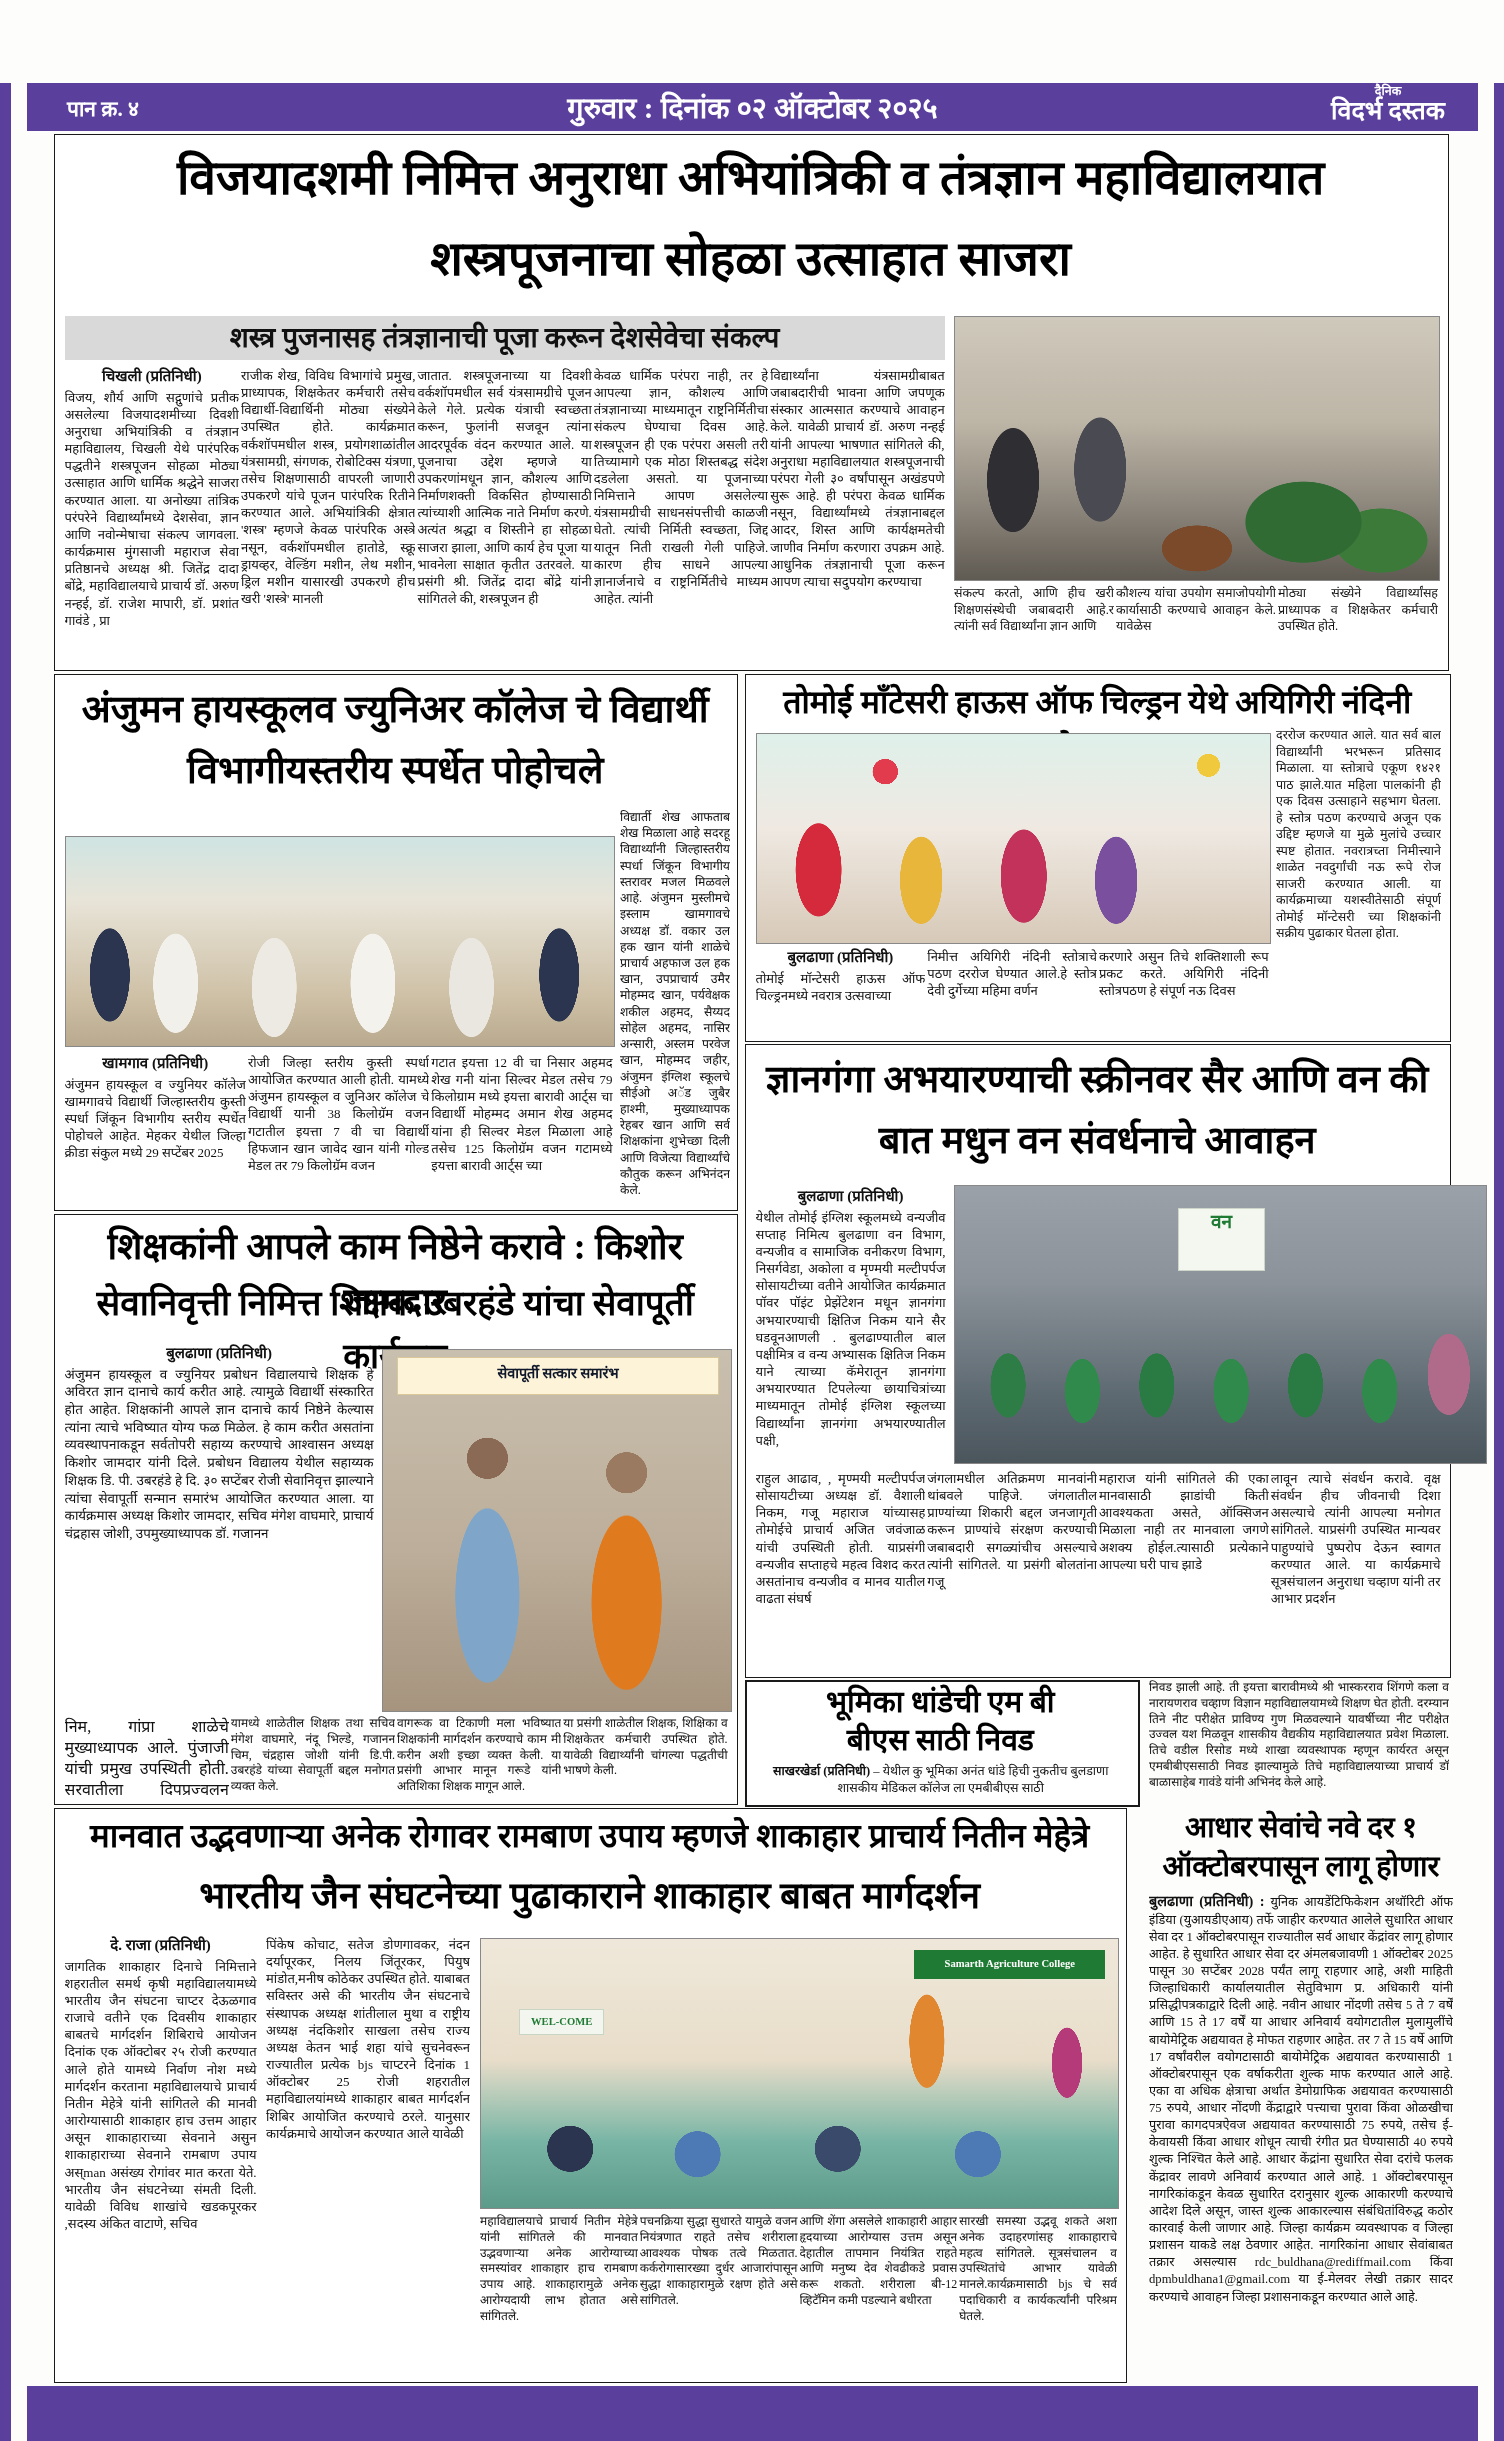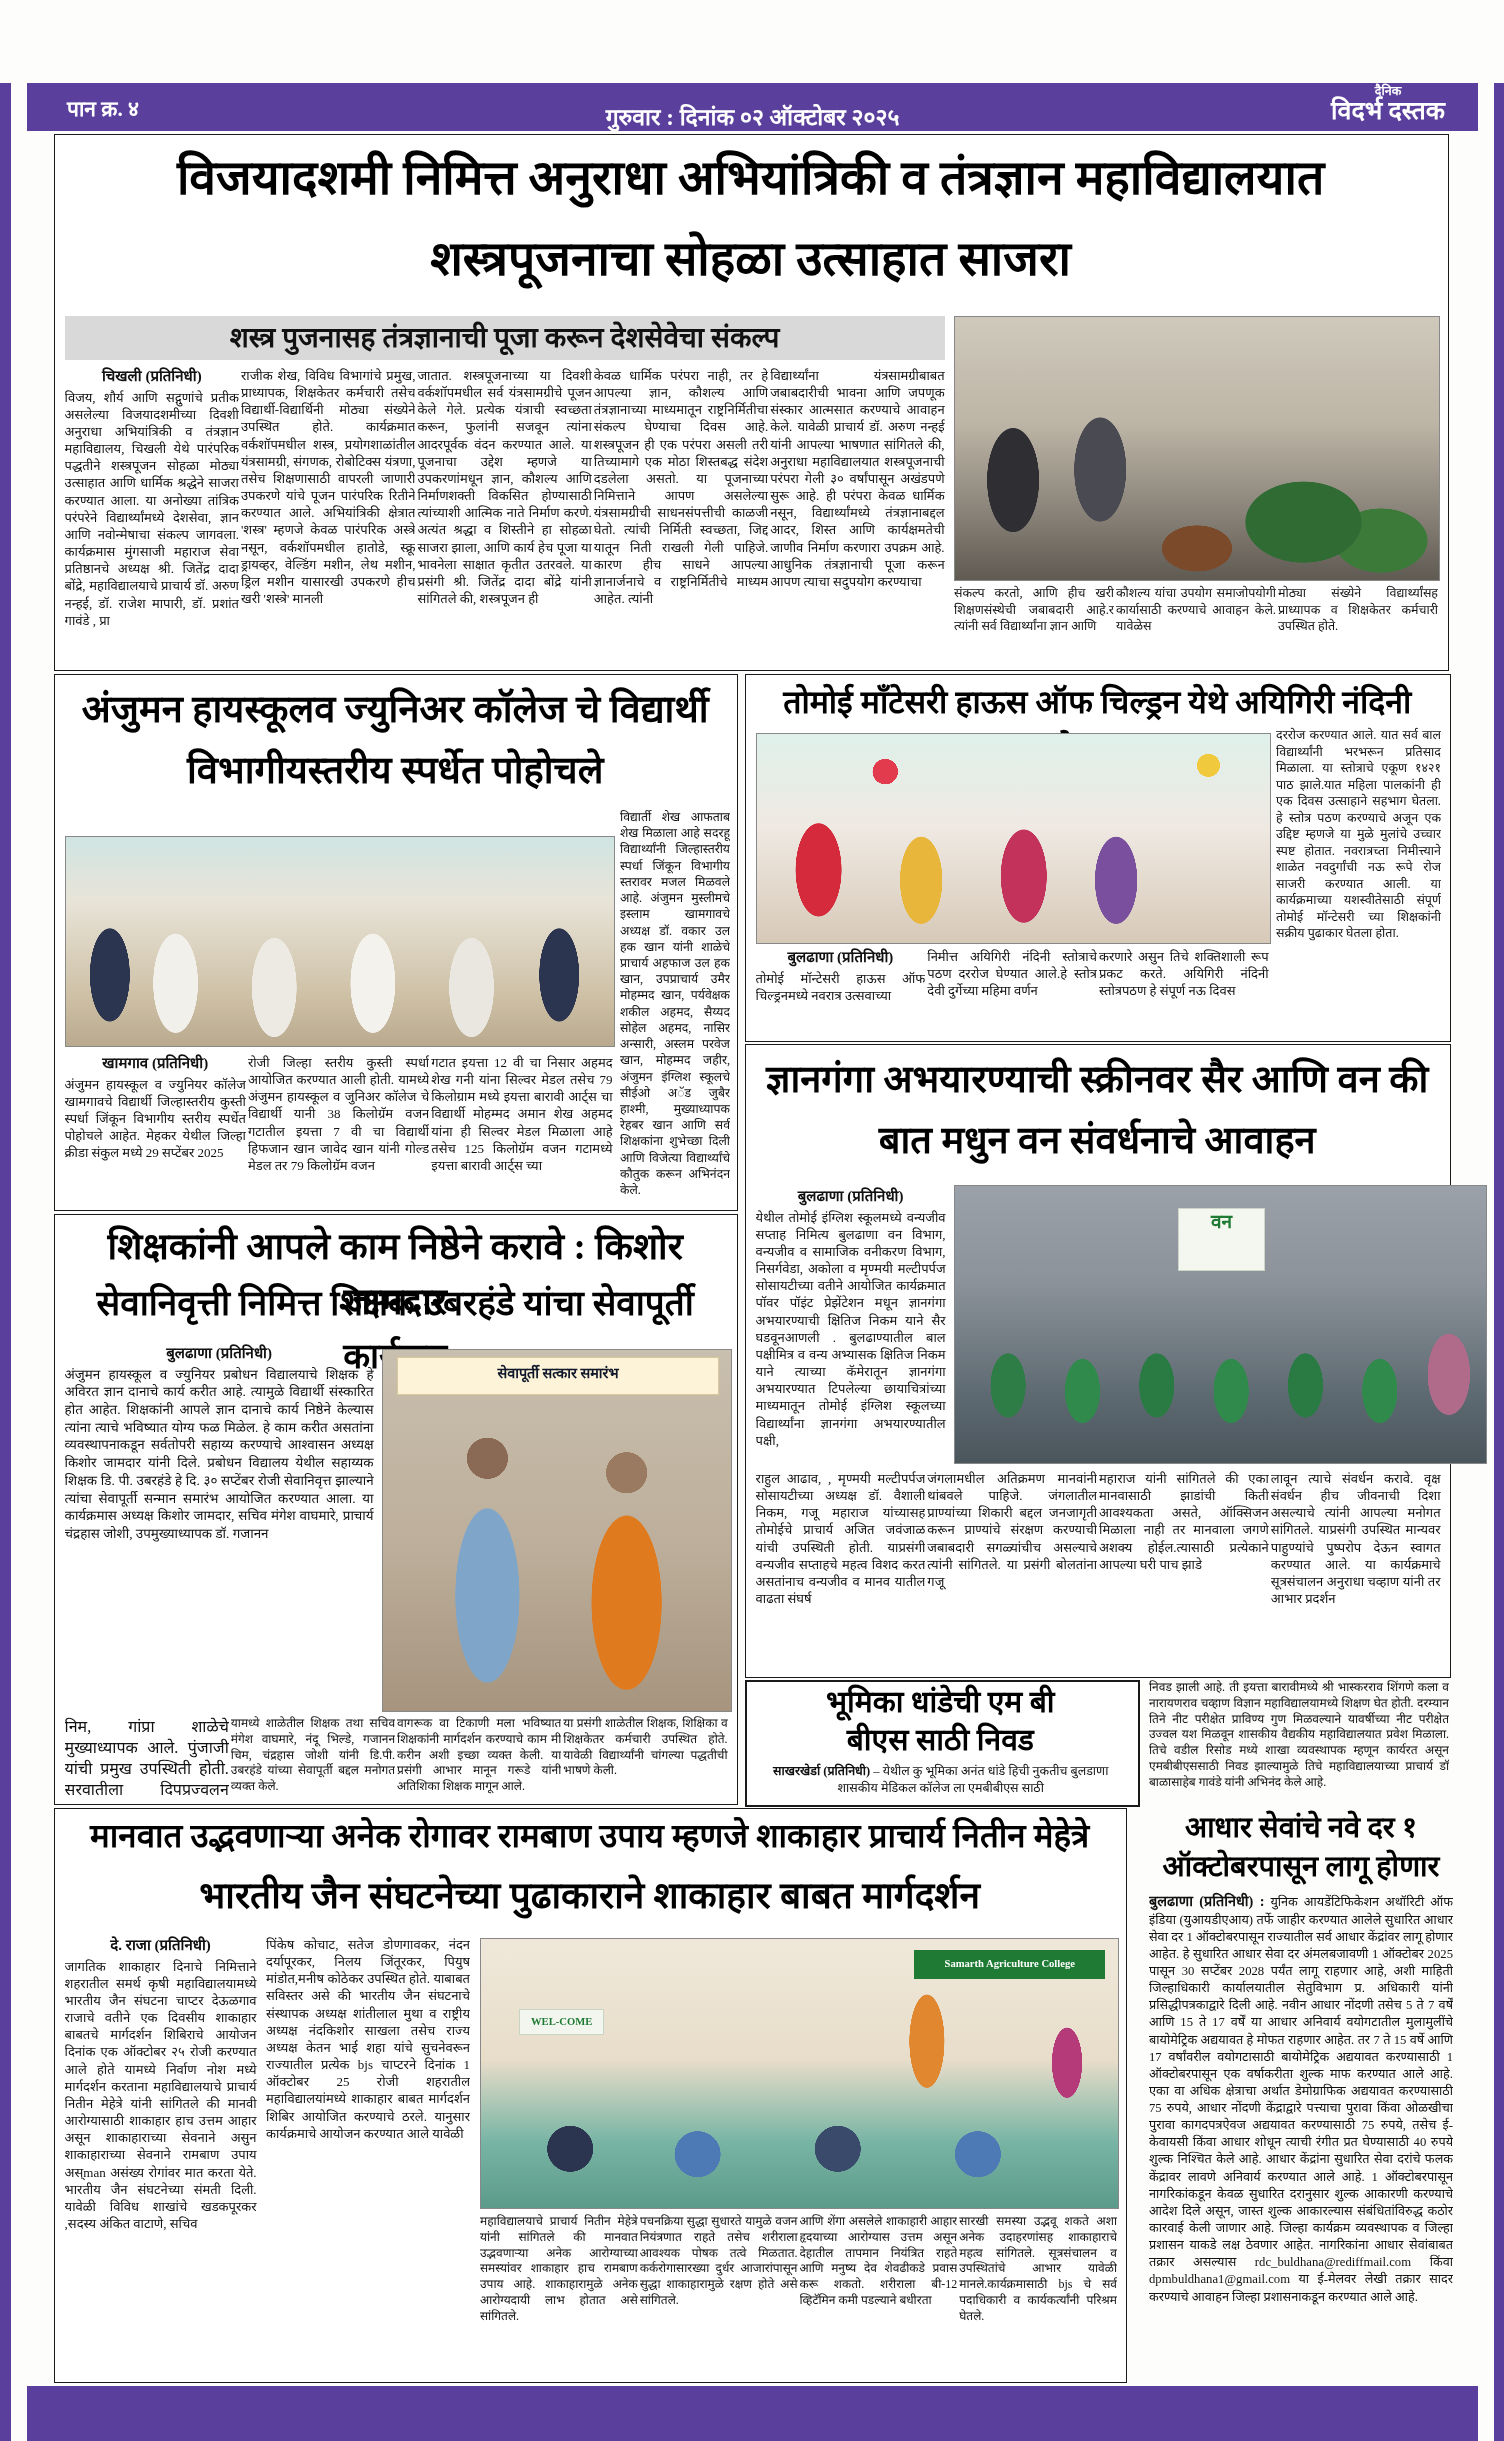--- a/index.html
+++ b/index.html
@@ -1,21 +1,21 @@
 <!DOCTYPE html>
 <html><head>
 <meta charset="utf-8">
 <style>
   html,body{margin:0;padding:0;background:#e8e6e2;}
   .page{position:relative;width:1504px;height:2441px;background:#fdfdfb;margin:0 auto;
         font-family:"Liberation Serif","DejaVu Serif",serif;color:#111;overflow:hidden;}
   .pbar{position:absolute;background:#5b3f9d;}
   .header-bar{left:27px;top:83px;width:1451px;height:48px;color:#fff;}
   .page-no{position:absolute;left:40px;top:10.6px;font-size:21px;font-weight:bold;}
-  .date-line{position:absolute;left:0;right:0;top:17px;text-align:center;font-size:23px;font-weight:bold;}
+  .date-line{position:absolute;left:0;right:0;top:4px;text-align:center;font-size:29px;font-weight:bold;}
   .masthead{position:absolute;right:33px;top:1.9px;text-align:center;line-height:1.05;}
   .masthead .mt-top{font-size:12.5px;font-weight:bold;display:block;}
   .masthead .mt-main{font-size:25px;font-weight:bold;display:block;}
   .abox{position:absolute;background:#fff;border:1.9px solid #1a1a1a;}
   .hl{font-weight:bold;text-align:center;color:#000;}
   .col{position:absolute;text-align:justify;overflow:hidden;font-size:13px;line-height:1.32;}
   .dl{font-weight:bold;font-size:15px;text-align:center;display:block;margin-bottom:1.9px;}
   .dl-inline{font-weight:bold;}
   .photo{position:absolute;overflow:hidden;border:1px solid #888;}
   .ph-banner{position:absolute;text-align:center;font-weight:bold;overflow:hidden;}

